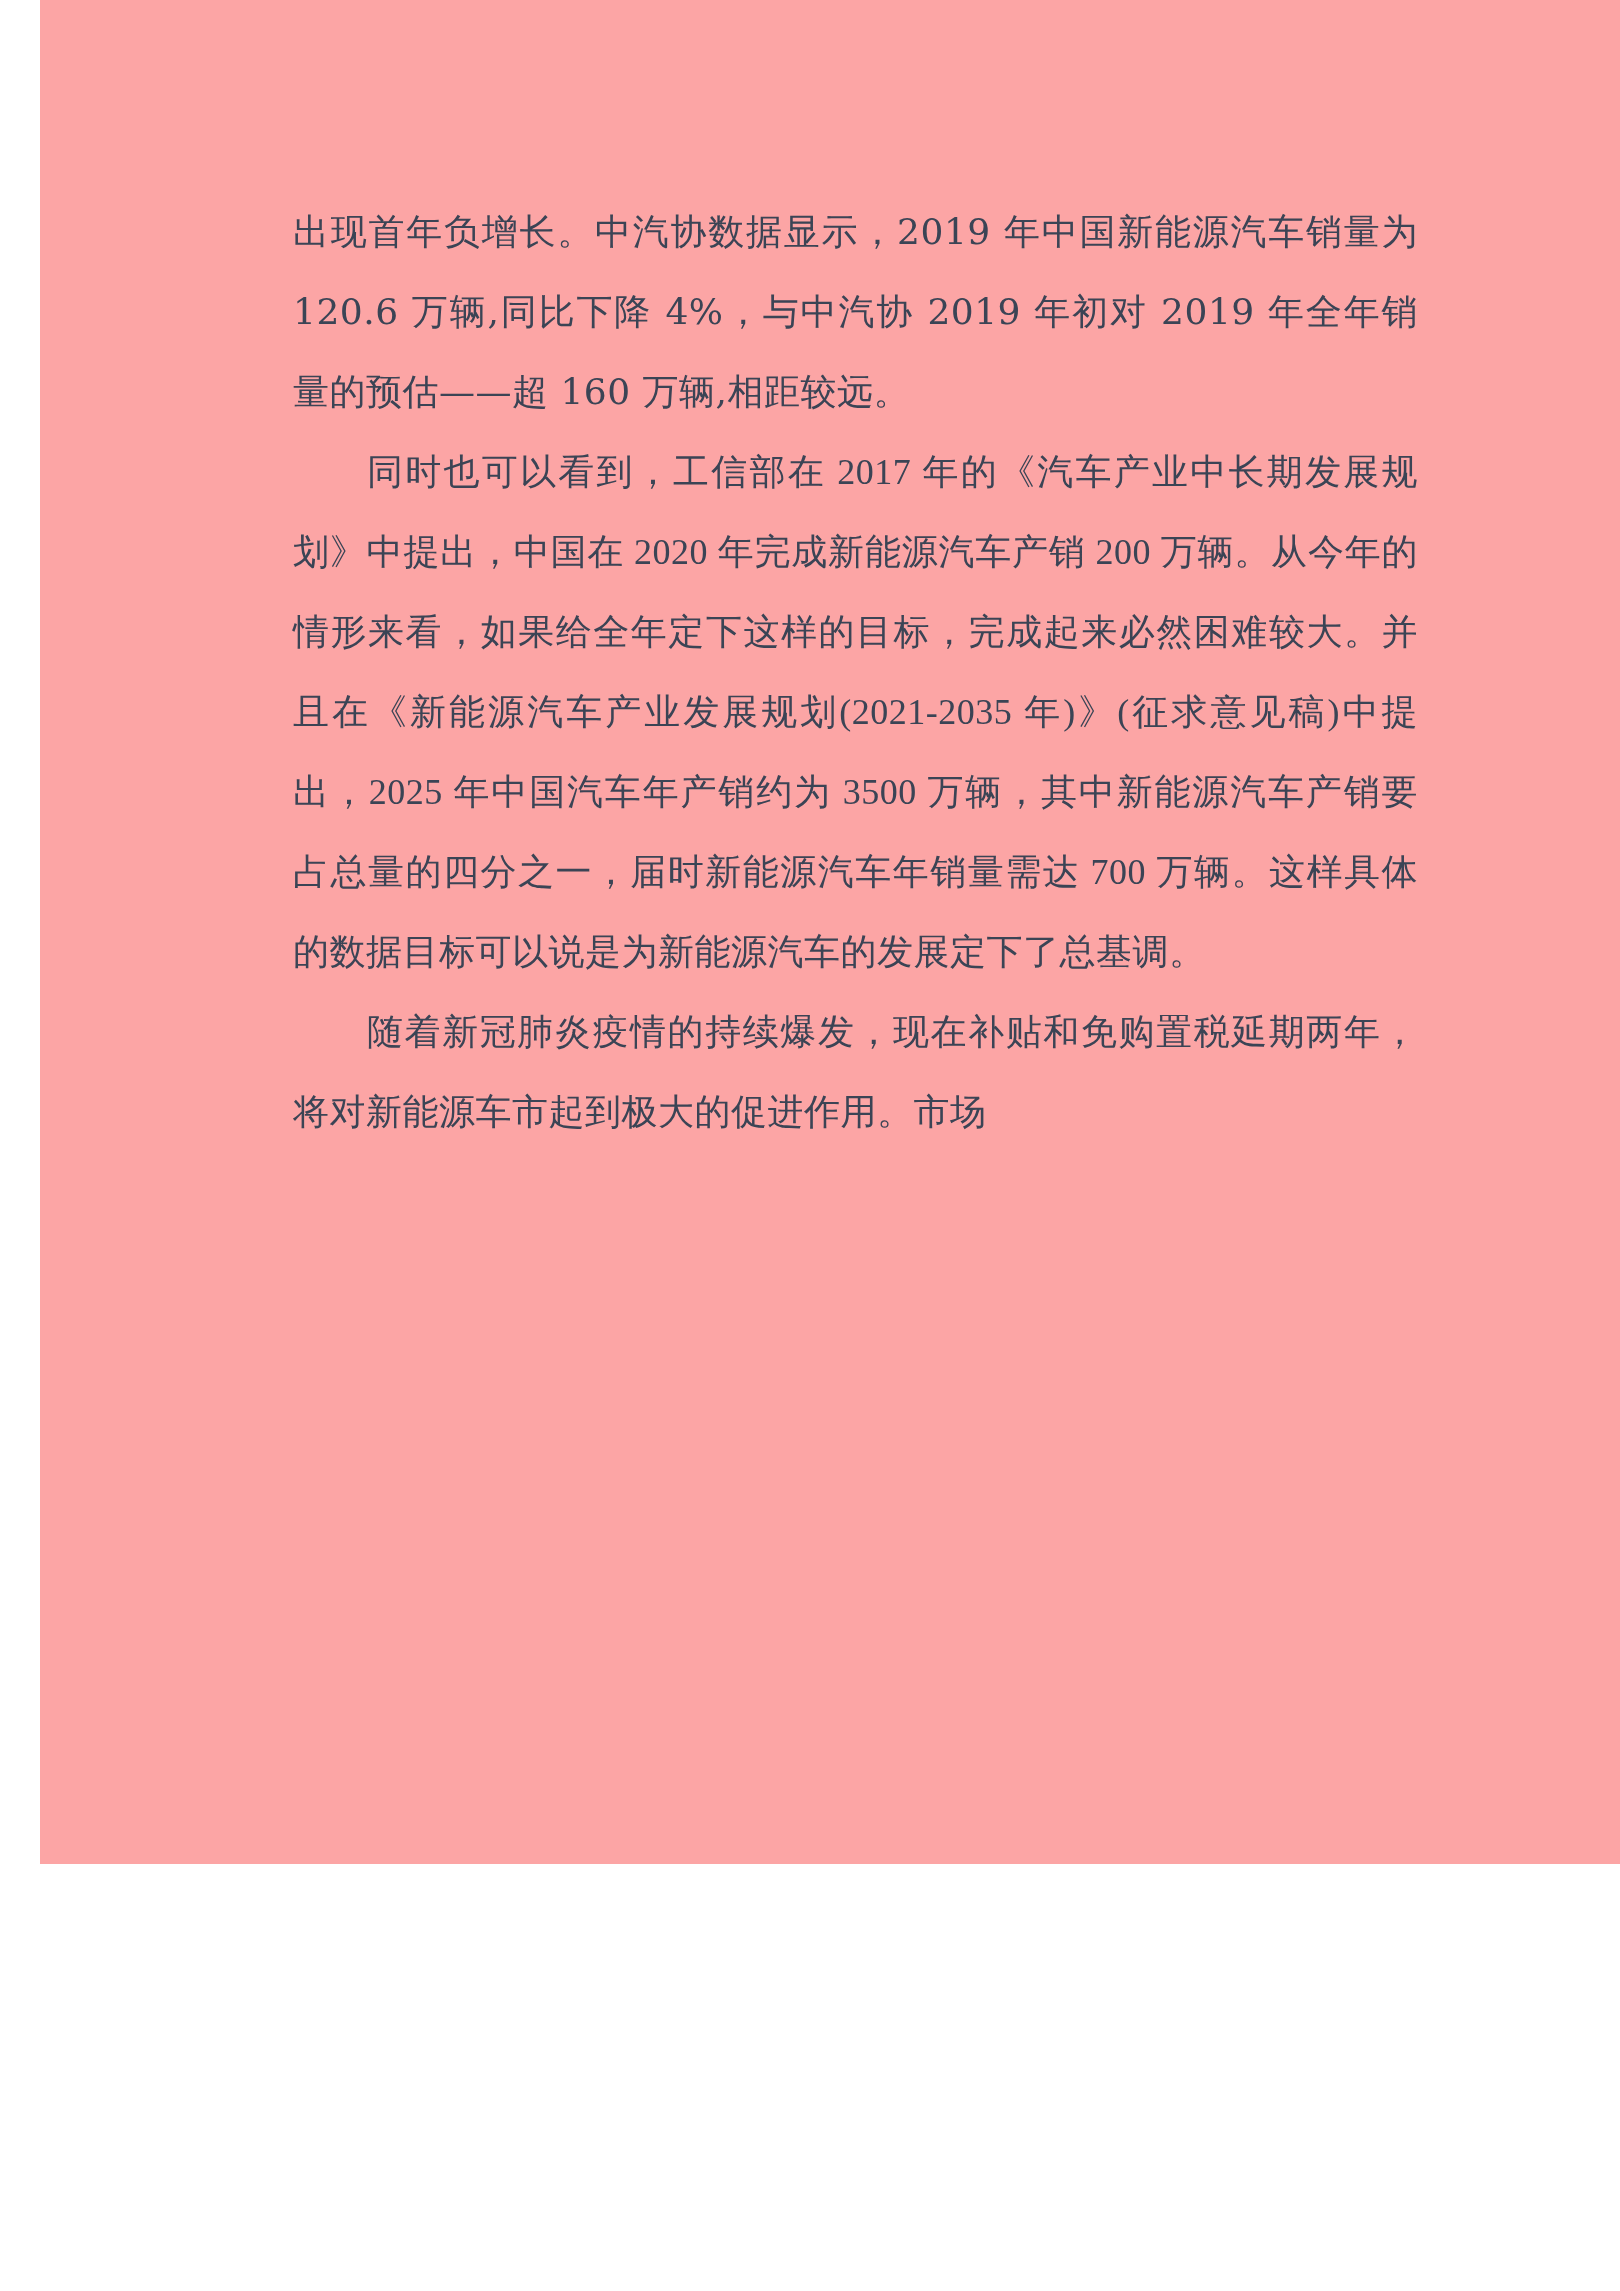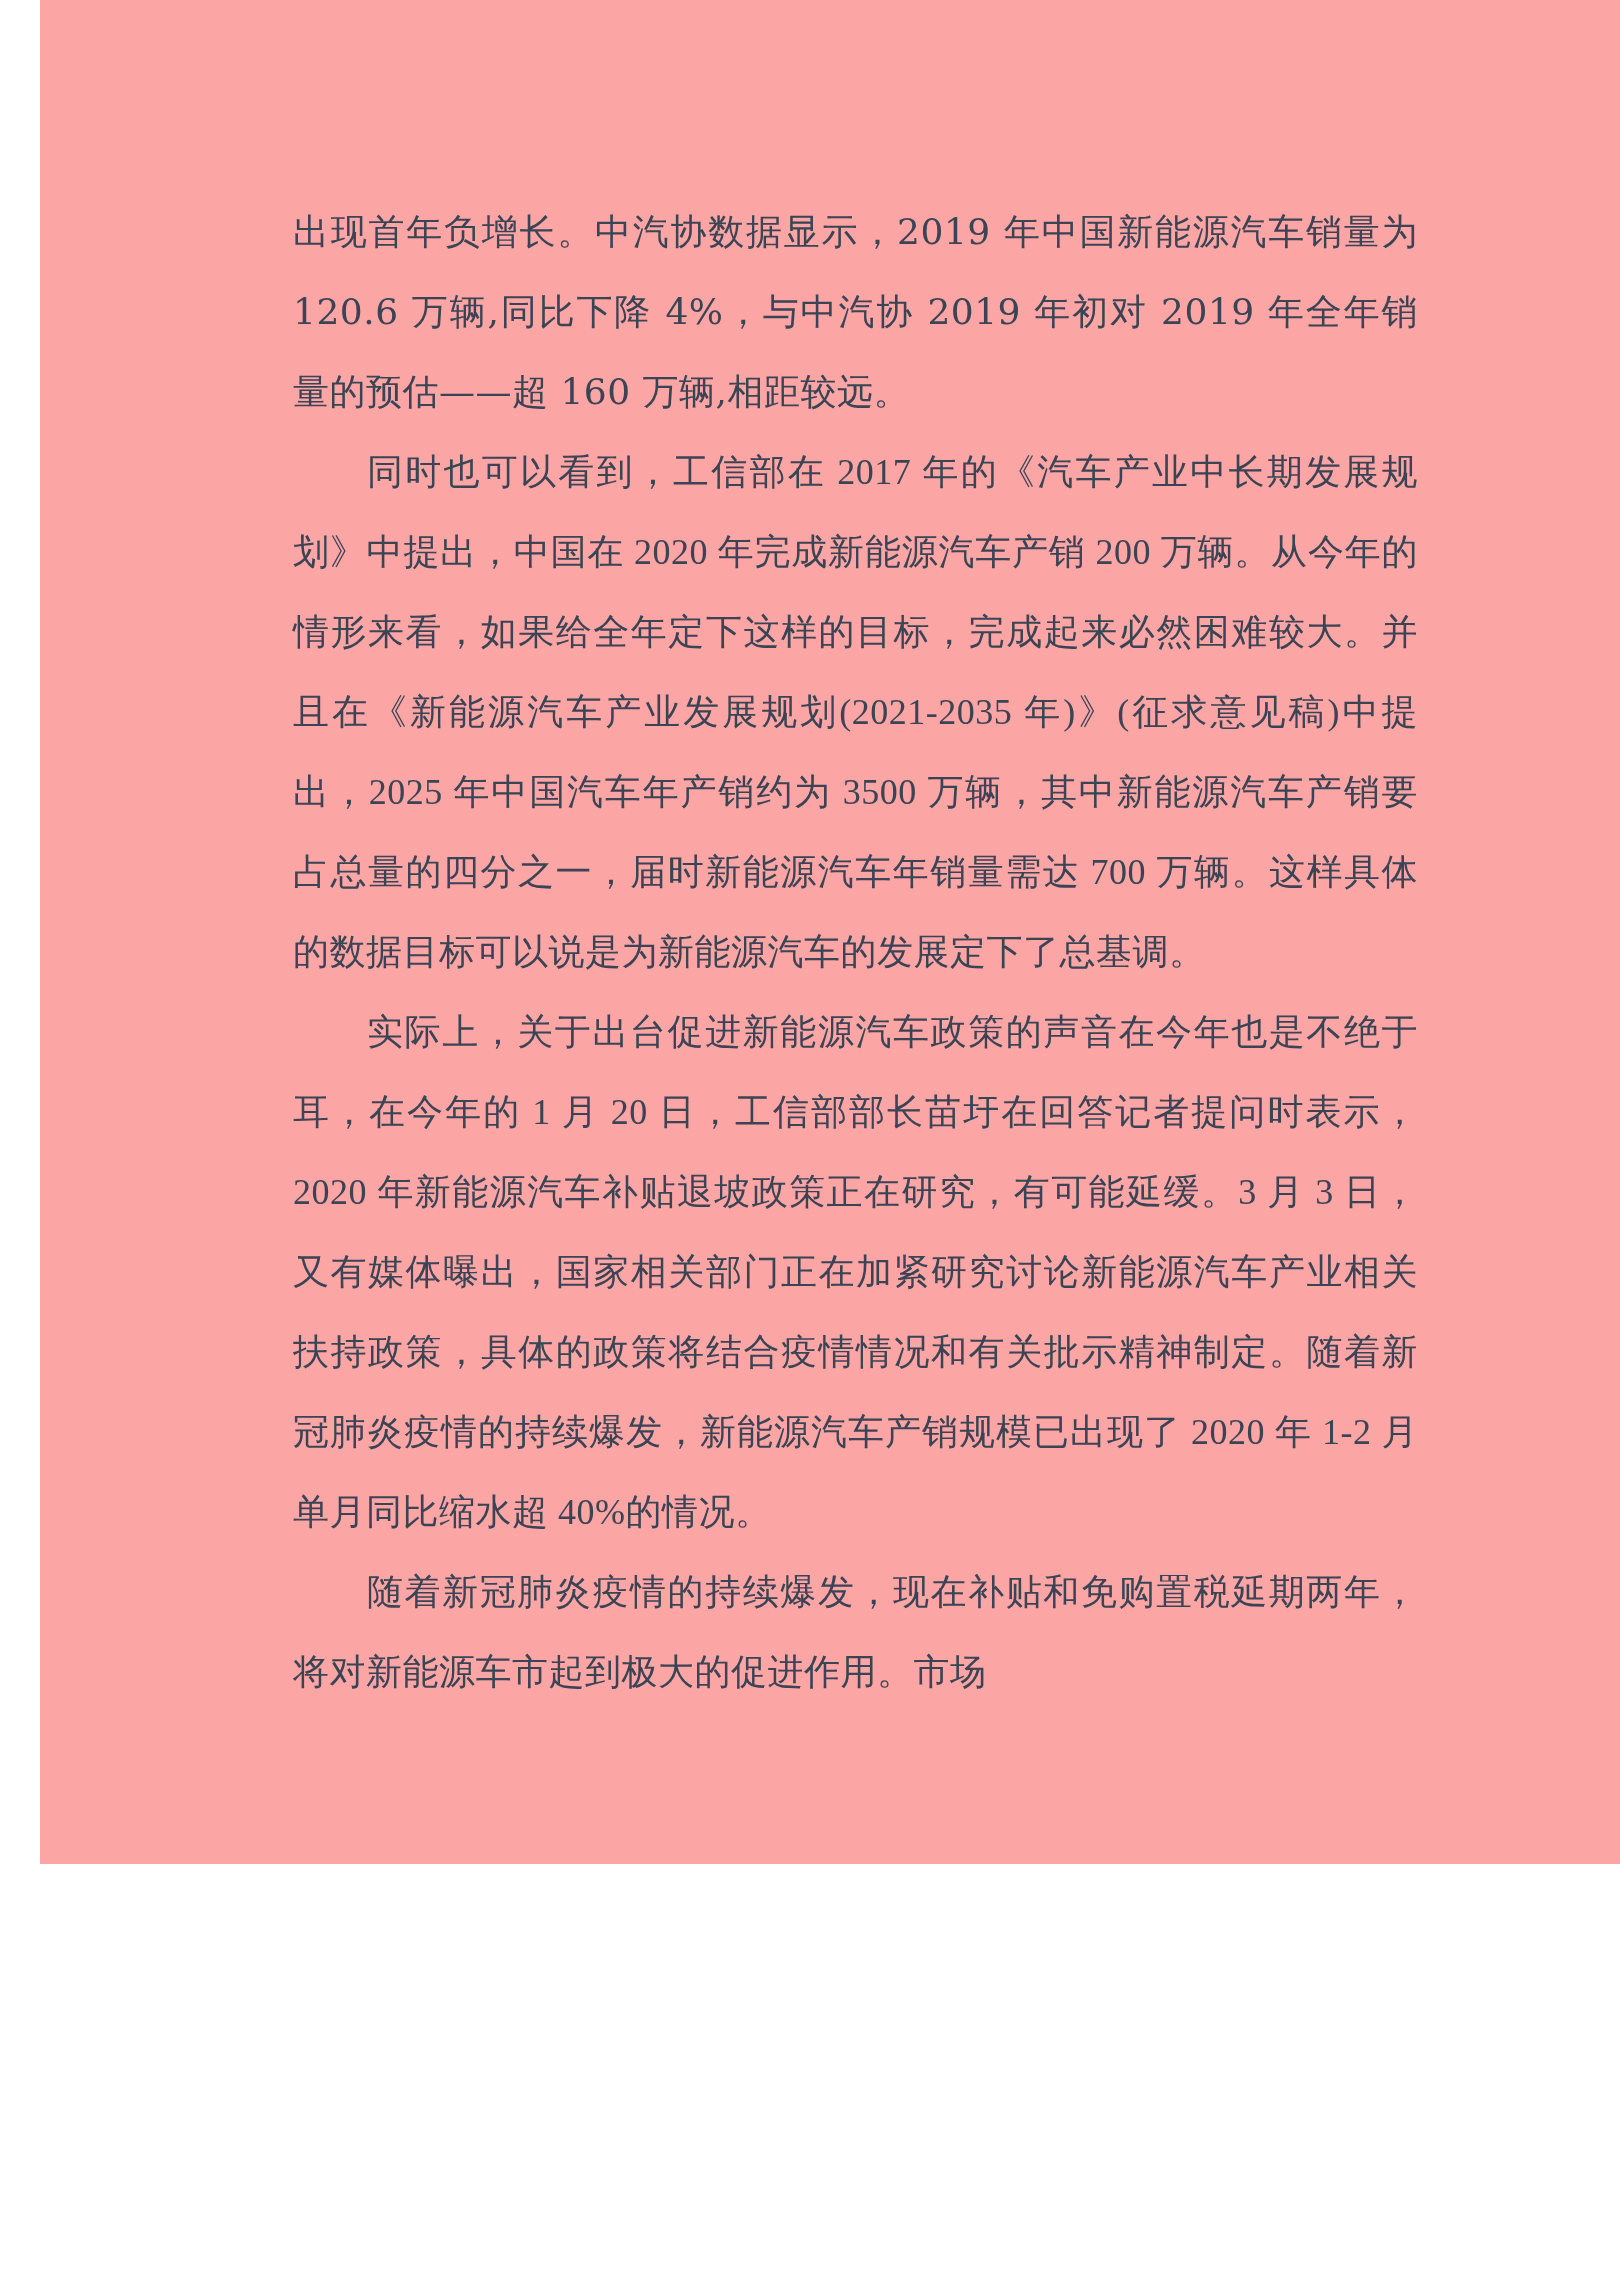--- a/index.html
+++ b/index.html
@@ -41,17 +41,16 @@
     margin-top: 0;
   }
 </style>
 </head>
 <body>
 
 <div class="page">
   <div class="doc-body">
     <p class="para">出现首年负增长。中汽协数据显示，2019 年中国新能源汽车销量为 120.6 万辆,同比下降 4%，与中汽协 2019 年初对 2019 年全年销量的预估——超 160 万辆,相距较远。</p>
     <p class="para indent">同时也可以看到，工信部在 2017 年的《汽车产业中长期发展规划》中提出，中国在 2020 年完成新能源汽车产销 200 万辆。从今年的情形来看，如果给全年定下这样的目标，完成起来必然困难较大。并且在《新能源汽车产业发展规划(2021-2035 年)》(征求意见稿)中提出，2025 年中国汽车年产销约为 3500 万辆，其中新能源汽车产销要占总量的四分之一，届时新能源汽车年销量需达 700 万辆。这样具体的数据目标可以说是为新能源汽车的发展定下了总基调。</p>
-    <p class="para indent">实际上，关于出台促进新能源汽车政策的声音在今年也是不绝于耳，在今年的 1 月 20 日，工信部部长苗圩在回答记者提问时表示，2020 年新能源汽车补贴退坡政策正在研究，有可能延缓。3 月 3 日，又有媒体曝出，国家相关部门正在加紧研究讨论新能源汽车产业相关扶持政策，具体的政策将结合疫情情况和有关批示精神制定。随着新冠肺炎疫情的持续爆发，新能源汽车产销规模已出现了 2020 年 1-2 月单月同比缩水超 40%的情况。</p>
     <p class="para indent">随着新冠肺炎疫情的持续爆发，现在补贴和免购置税延期两年，将对新能源车市起到极大的促进作用。市场</p>
   </div>
 </div>
 
 
 </body></html>

